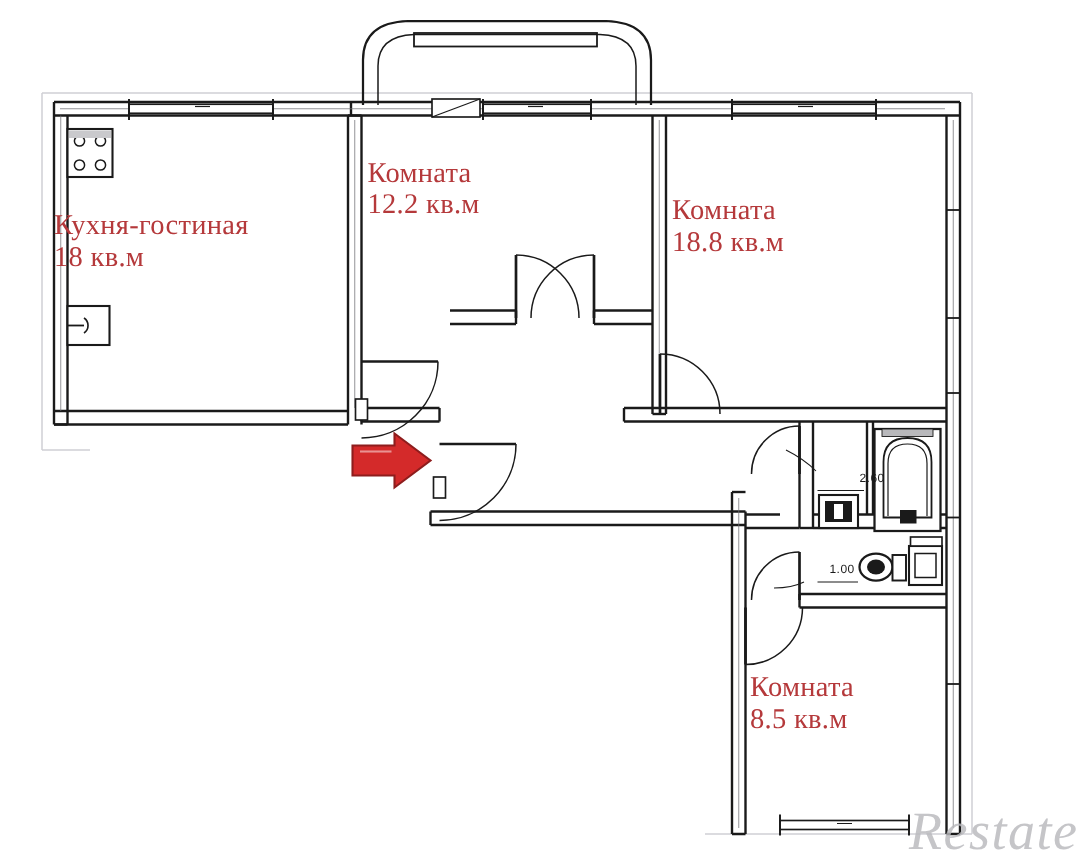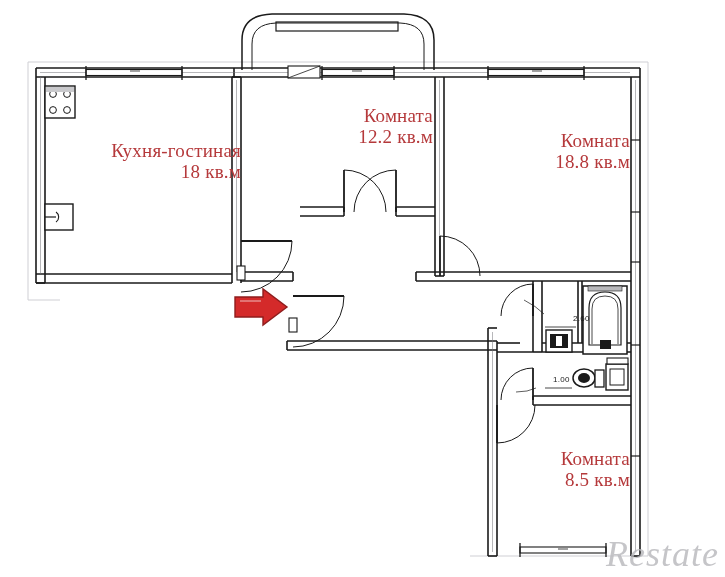--- a/index.html
+++ b/index.html
@@ -20,21 +20,21 @@
     width: 725px;
     height: 577px;
   }
   svg.plan {
     display: block;
     width: 725px;
     height: 577px;
   }
   .room-label {
     position: absolute;
-    text-align: right;
+    text-align: left;
     color: #b5393b;
     font-family: "Liberation Serif", serif;
     line-height: 1.12;
     white-space: nowrap;
     pointer-events: none;
   }
   .room-label .rl-name {
     display: block;
     font-size: 19px;
     letter-spacing: 0.2px;

